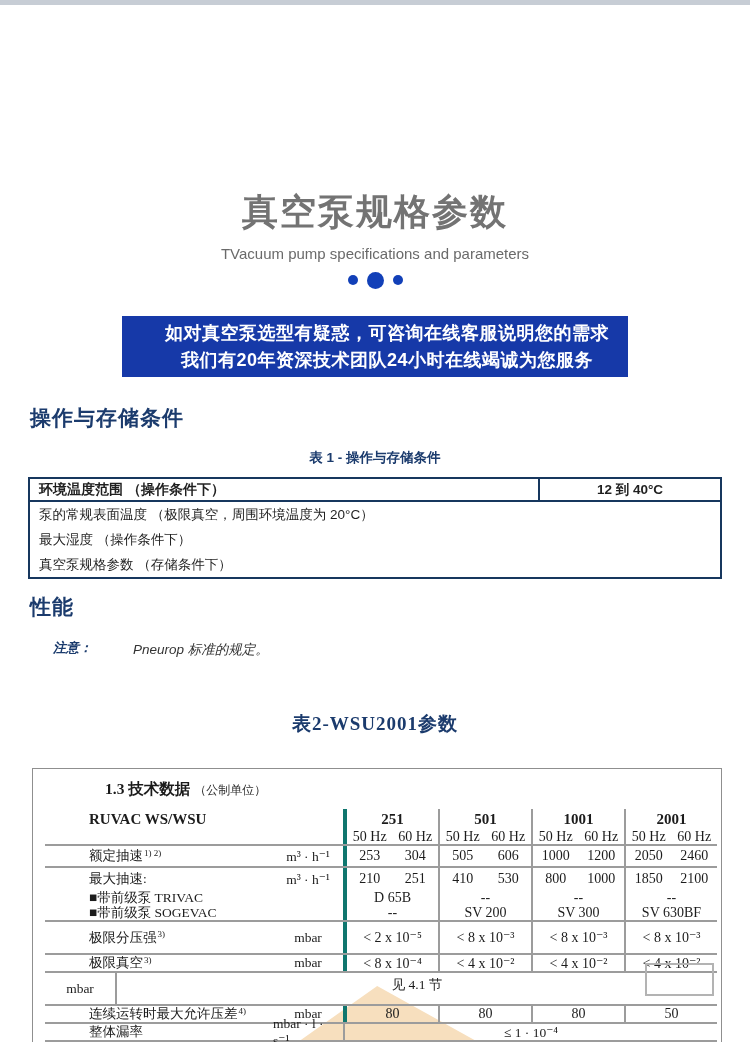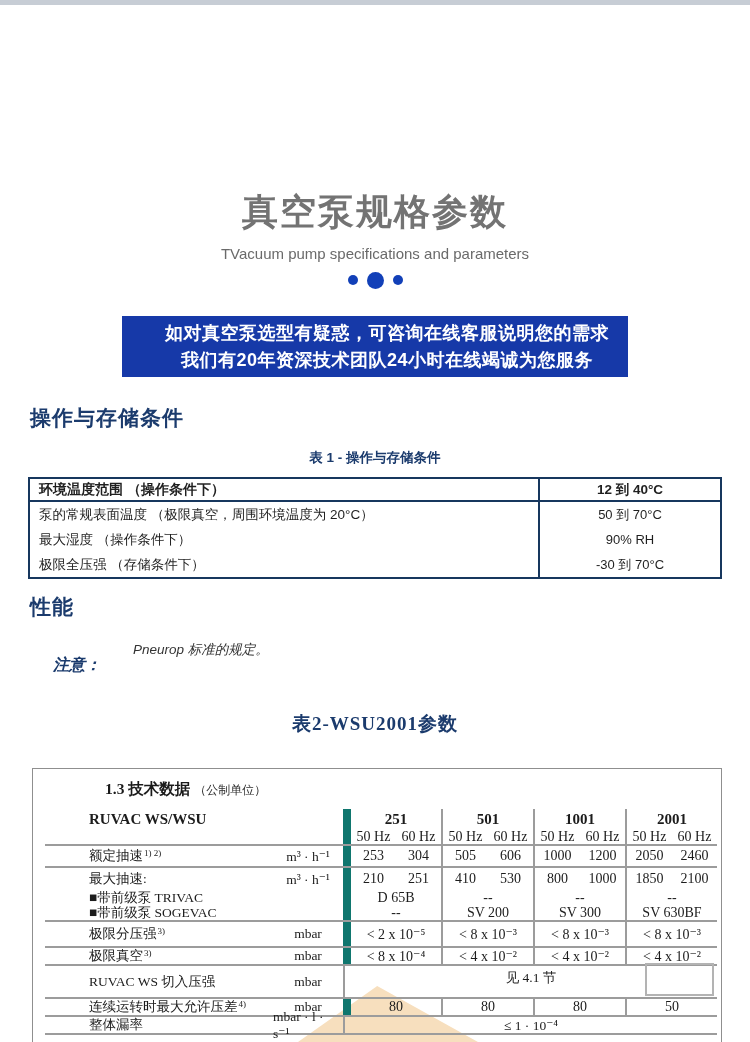--- a/index.html
+++ b/index.html
@@ -49,22 +49,22 @@
   .t1-head { display:flex; border-bottom:2px solid #17375e; height:23px; }
   .t1-head .t1-lbl { flex:1; font-weight:bold; font-size:14px; padding-left:9px; display:flex; align-items:center; }
   .t1-val-col { width:182px; border-left:2px solid #17375e; }
   .t1-head .t1-val { width:182px; border-left:2px solid #17375e; font-weight:bold;
     display:flex; align-items:center; justify-content:center;margin-left:10px; }
   .t1-body { display:flex; }
   .t1-labels { flex:1; }
   .t1-labels div { height:25px; display:flex; align-items:center; padding-left:9px; }
   .t1-vals div { height:25px; display:flex; align-items:center; justify-content:center; font-size:13px; }
 
-  .note-label { position:absolute; left:53px; top:639px; font-size:16px; font-weight:bold;
-    font-style:italic; color:#1b3b6d;margin-top:16px; }
+  .note-label { position:absolute; left:53px; top:639px; font-size:13px; font-weight:bold;
+    font-style:italic; color:#1b3b6d; }
   .note-body { position:absolute; left:133px; top:637px; width:578px;
     font-size:13.5px; font-style:italic; color:#333333; line-height:26px; }
 
   .caption2 {
     position:absolute; top:711px; left:0; width:750px; text-align:center;
     font-family:"Liberation Serif","DejaVu Serif",serif;
     font-size:19px; font-weight:bold; color:#1b3b6d; letter-spacing:1px;
   }
 
   .watermark {
@@ -82,21 +82,21 @@
   .spec-title .small { font-size:12px; color:#2e2e2e; }
 
   .spec-table {
     position:absolute; left:12px; top:40px; width:672px;
     font-family:"Liberation Serif","DejaVu Serif",serif; color:#1c1c1c; font-size:13.5px;
   }
   .srow { display:flex; align-items:stretch; }
   .srow.bb { border-bottom:2px solid #9c9c9c; }
   .sc-label { width:188px; padding-left:4px; display:flex; align-items:center; white-space:nowrap;margin-left:40px; }
   .sc-unit  { width:70px; display:flex; align-items:center; justify-content:center; }
-  .sc-models{ flex:1; display:flex; border-left:8px solid #0f766e; }
+  .sc-models{ flex:1; display:flex; border-left:4px solid #0f766e; }
   .sc-m { flex:1; display:flex; align-items:center; justify-content:center; font-size:14px; }
   .sc-m + .sc-m { border-left:2px solid #9c9c9c; }
   .sc-m.pairc { padding:0; }
   .ph { width:50%; text-align:center; }
   .sc-span { flex:1; border-left:2px solid #9c9c9c; display:flex; align-items:center; justify-content:center; }
   .sc-span.top { align-items:flex-start; padding-top:3px; }
   .fsup { font-size:9px; margin-top:-7px; margin-left:1px; }
   .hdr { font-weight:bold; font-size:15px; }
 
   .empty-box {
@@ -129,26 +129,21 @@
 
 <div class="table1">
   <div class="t1-head">
     <div class="t1-lbl">环境温度范围 （操作条件下）</div>
     <div class="t1-val">12 到 40°C</div>
   </div>
   <div class="t1-body">
     <div class="t1-labels">
       <div>泵的常规表面温度 （极限真空，周围环境温度为 20°C）</div>
       <div>最大湿度 （操作条件下）</div>
-      <div>极限全压强 （存储条件下）</div>
-    </div>
-    <div class="t1-vals t1-val-col">
-      <div>50 到 70°C</div>
-      <div>90% RH</div>
-      <div>-30 到 70°C</div>
+      <div>真空泵规格参数 （存储条件下）</div>
     </div>
   </div>
 </div>
 
 <div class="h-navy h-perf">性能</div>
 
 <div class="note-label">注意：</div>
 <div class="note-body">
   <div>Pneurop 标准的规定。</div>
 </div>
@@ -261,21 +256,21 @@
           <div>■带前级泵 SOGEVAC</div>
         </div>
         <div class="sc-unit"></div>
         <div class="sc-models">
           <div class="sc-m">--</div>
           <div class="sc-m">SV 200</div>
           <div class="sc-m">SV 300</div>
           <div class="sc-m">SV 630BF</div>
         </div>
       </div>
-      <div class="srow bb" style="height: 26px;">
+      <div class="srow bb" style="height: 33px;">
         <div class="sc-label">
           <div>极限分压强</div>
           <sup class="fsup">3)</sup>
         </div>
         <div class="sc-unit">mbar</div>
         <div class="sc-models">
           <div class="sc-m">&lt; 2 x 10⁻⁵</div>
           <div class="sc-m">&lt; 8 x 10⁻³</div>
           <div class="sc-m">&lt; 8 x 10⁻³</div>
           <div class="sc-m">&lt; 8 x 10⁻³</div>
@@ -288,23 +283,20 @@
         </div>
         <div class="sc-unit">mbar</div>
         <div class="sc-models">
           <div class="sc-m">&lt; 8 x 10⁻⁴</div>
           <div class="sc-m">&lt; 4 x 10⁻²</div>
           <div class="sc-m">&lt; 4 x 10⁻²</div>
           <div class="sc-m">&lt; 4 x 10⁻²</div>
         </div>
       </div>
       <div class="srow bb" style="height: 33px;">
-        <div class="sc-label">
-          <div>RUVAC WS 切入压强</div>
-        </div>
         <div class="sc-unit">mbar</div>
         <div class="sc-span top">见 4.1 节</div>
       </div>
       <div class="srow bb" style="height: 18px;">
         <div class="sc-label">
           <div>连续运转时最大允许压差</div>
           <sup class="fsup">4)</sup>
         </div>
         <div class="sc-unit">mbar</div>
         <div class="sc-models">

